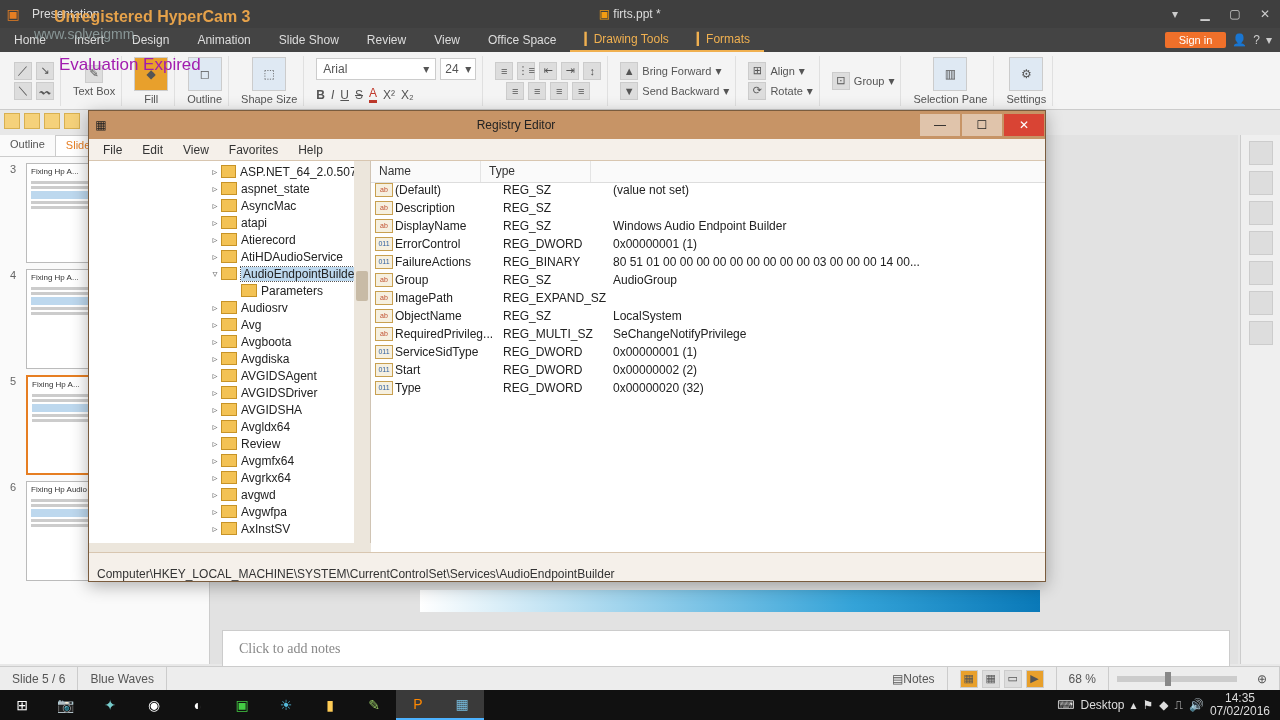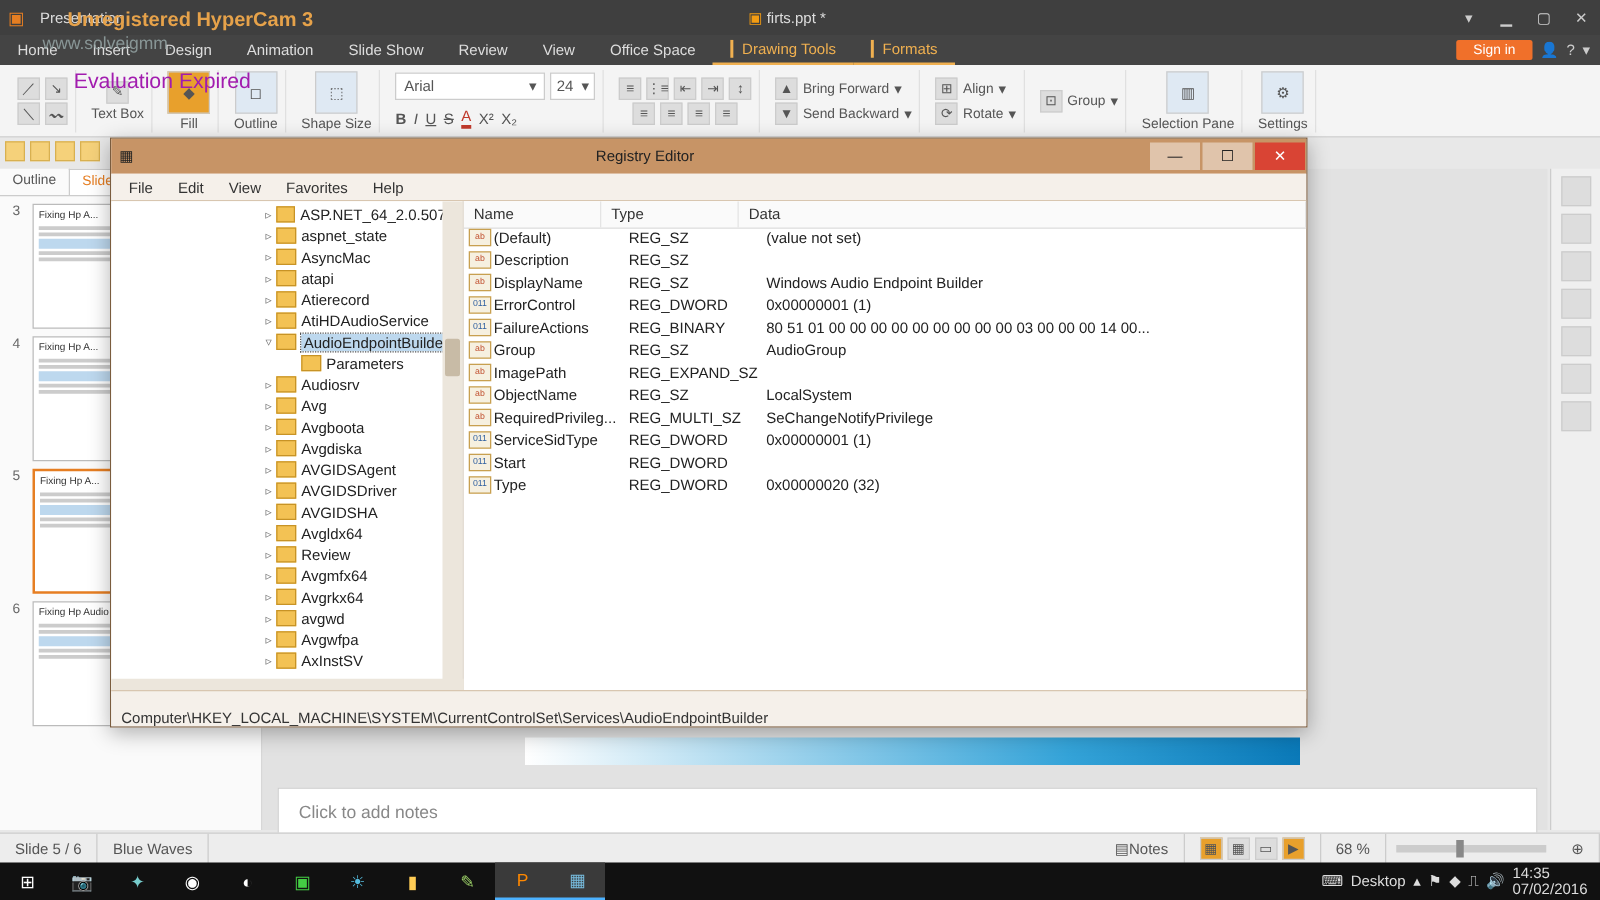--- a/index.html
+++ b/index.html
@@ -48,39 +48,39 @@
 .thumb .num { float:left; width:14px; font-size:11px; color:#666; }
 .thumb .tbox { margin-left:16px; width:150px; height:100px; background:#fff; border:1px solid #bbb; padding:4px; font-size:7px; color:#555; line-height:1.1; }
 .thumb.sel .tbox { border:2px solid #e67e22; }
 .thumb .ttl { font-size:8px; color:#333; margin-bottom:4px; }
 .thumb .ln { height:3px; background:#ccc; margin:2px 0; }
 .thumb .lnblue { height:8px; background:#bdd8ee; margin:2px 0; }
 
 
 .slidearea { position:absolute; top:135px; left:210px; right:42px; bottom:56px; background:#e2e2e2; }
 .sc-bottom { position:absolute; bottom:108px; left:420px; width:620px; height:22px; background:linear-gradient(90deg,#fff,#34a3d8 70%,#0a79b8); }
-.notes { position:absolute; bottom:30px; left:222px; right:50px; height:60px; background:#fff; border:1px solid #ccc; padding:10px 16px; color:#888; font-size:14px; }
+.notes { position:absolute; bottom:30px; left:222px; right:50px; height:60px; background:#fff; border:1px solid #ccc; padding:10px 16px; color:#888; font-size:14px;font-family:Liberation Serif, serif; }
 
 
 .rightpane { position:absolute; top:135px; right:0; width:40px; bottom:56px; background:#efefef; border-left:1px solid #ccc; }
 .rightpane div { width:24px; height:24px; margin:6px auto; background:#ddd; border:1px solid #ccc; }
 
 
 .statusbar { position:absolute; bottom:30px; left:0; right:0; height:24px; background:#ededed; border-top:1px solid #ccc; display:flex; align-items:center; font-size:11px; color:#555; }
 .statusbar .sseg { padding:0 12px; border-right:1px solid #ccc; height:24px; display:flex; align-items:center; }
 .statusbar .spacer { flex:1; }
 .statusbar .zoom { width:120px; height:6px; background:#ccc; margin:0 8px; position:relative; }
 .statusbar .zoom::after { content:""; position:absolute; left:40%; top:-4px; width:6px; height:14px; background:#888; }
 
 
 .taskbar { position:absolute; bottom:0; left:0; right:0; height:30px; background:#111; display:flex; align-items:center; }
 .taskbar .tico { width:44px; height:30px; display:flex; align-items:center; justify-content:center; color:#fff; font-size:14px; }
 .taskbar .tico.active { background:#3a3a3a; border-bottom:2px solid #4cb2ff; }
 .taskbar .tray { margin-left:auto; display:flex; align-items:center; gap:6px; color:#ddd; font-size:11px; padding-right:10px; }
-.taskbar .clock { text-align:left; line-height:1.1; font-size:11px; }
+.taskbar .clock { text-align:center; line-height:1.1; font-size:11px; }
 
 
 .regedit { position:absolute; top:110px; left:88px; width:958px; height:472px; background:#fff; border:1px solid #7a5c3e; box-shadow:0 4px 16px rgba(0,0,0,.3); z-index:40; }
 .regedit .re-title { height:28px; background:#c79466; display:flex; align-items:center; color:#222; font-size:13px; }
 .regedit .re-title .ti { width:24px; text-align:center; }
 .regedit .re-title .tt { flex:1; text-align:center; }
 .regedit .re-title .wbtn { width:40px; height:22px; text-align:center; line-height:22px; background:rgba(255,255,255,.45); margin:0 1px; }
 .regedit .re-title .wbtn.cls { background:#d94434; color:#fff; }
 .regedit .re-menu { height:22px; background:#f5f0ea; border-bottom:1px solid #d8c6b0; display:flex; align-items:center; padding:0 6px; gap:4px; font-size:12px; color:#333; }
 .regedit .re-menu span { padding:2px 8px; }
@@ -501,21 +501,20 @@
           </div>
         </div>
       <div class="scroll">
           <div class="thum"></div>
         </div>
     </div>
     <div class="re-list">
       <div class="hdr">
         <div class="c1">Name</div>
         <div class="c2">Type</div>
-        <div class="c3">Data</div>
       </div>
       <div id="re-values-host">
           <div class="row">
     <span class="ic ">ab</span>
     <span class="c1">(Default)</span>
             <span class="c2">REG_SZ</span>
             <span class="c3">(value not set)</span>
           </div>
           <div class="row">
     <span class="ic ">ab</span>
@@ -566,20 +565,21 @@
           <div class="row">
     <span class="ic bin">011</span>
     <span class="c1">ServiceSidType</span>
             <span class="c2">REG_DWORD</span>
             <span class="c3">0x00000001 (1)</span>
           </div>
           <div class="row">
     <span class="ic bin">011</span>
     <span class="c1">Start</span>
             <span class="c2">REG_DWORD</span>
+            <span class="c3">0x00000002 (2)</span>
           </div>
           <div class="row">
     <span class="ic bin">011</span>
     <span class="c1">Type</span>
             <span class="c2">REG_DWORD</span>
             <span class="c3">0x00000020 (32)</span>
           </div>
         </div>
     </div>
   </div>

